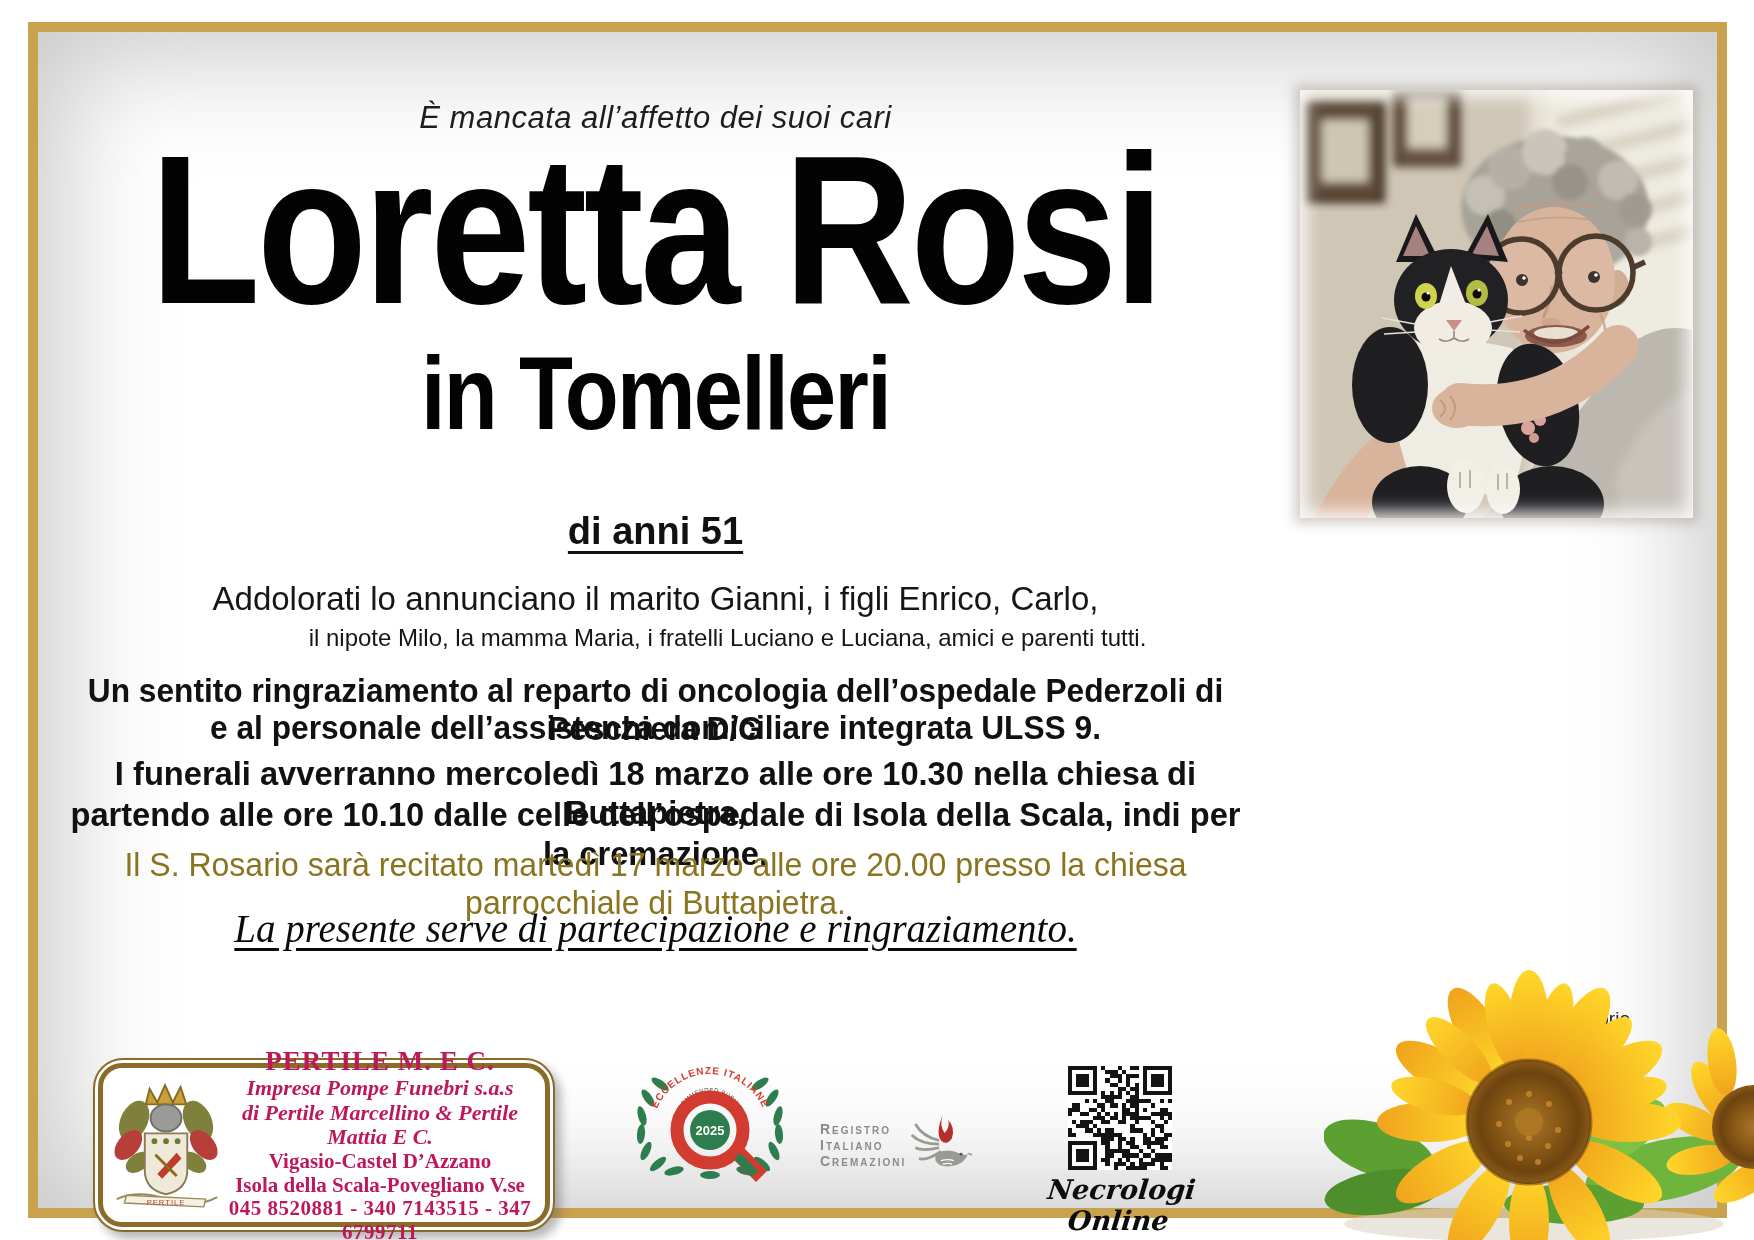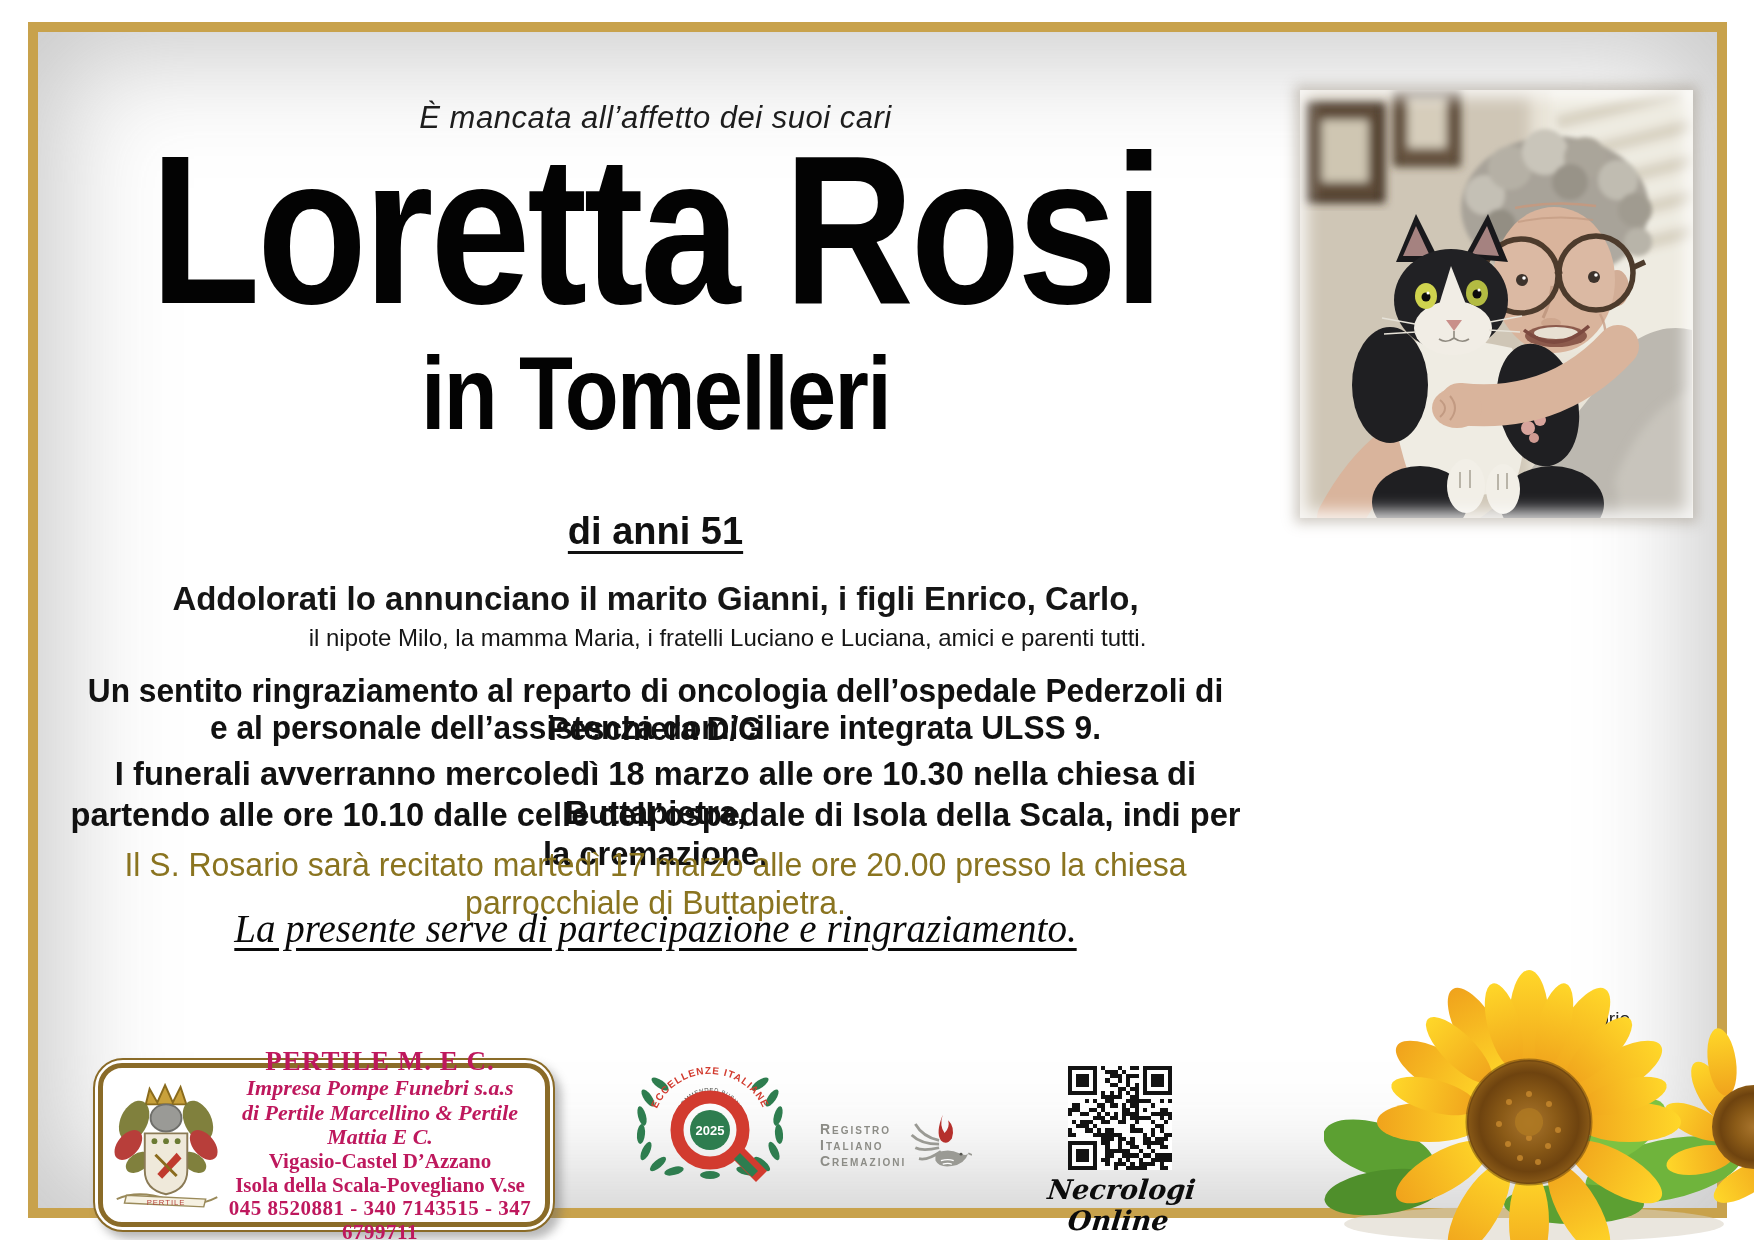--- a/index.html
+++ b/index.html
@@ -13,21 +13,21 @@
   .content{position:absolute;inset:0;z-index:2;margin-top:40px;}
   
   .col{position:absolute;left:38px;width:1235px;text-align:center;color:#111;}
   .intro{top:60px;font-style:italic;font-size:31px;color:#1d1d1d;letter-spacing:.5px;}
   .name1{top:84px;font-size:212px;font-weight:bold;line-height:1;color:#030303;
          transform:scaleX(.85);letter-spacing:-4px;}
   .name2{top:296px;font-size:104px;font-weight:bold;line-height:1.1;color:#030303;
          transform:scaleX(.85);letter-spacing:-2px;}
   .age{top:470px;font-size:38px;font-weight:bold;text-decoration:underline;
        text-underline-offset:7px;}
-  .family1{top:540px;font-size:33px;color:#161616;font-weight:bold;}
+  .family1{top:540px;font-size:33px;color:#161616;}
   .family2{top:584px;font-size:24px;color:#161616;transform:translateX(72px);}
   .bold-c{font-weight:bold;transform:scaleX(.96);}
   .thanks1{top:632px;font-size:33px;}
   .thanks2{top:669px;font-size:33px;}
   .funeral1{top:714px;font-size:34px;}
   .funeral2{top:755px;font-size:34px;}
   .rosary{top:806px;font-size:33px;color:#8a7420;transform:scaleX(.97);}
   .partic{top:866px;font-family:"Liberation Serif",serif;font-style:italic;font-size:39px;
           text-decoration:underline;text-underline-offset:6px;color:#0a0a0a;}
   .datewrap{position:absolute;left:0;top:958px;width:1630px;text-align:center;}

